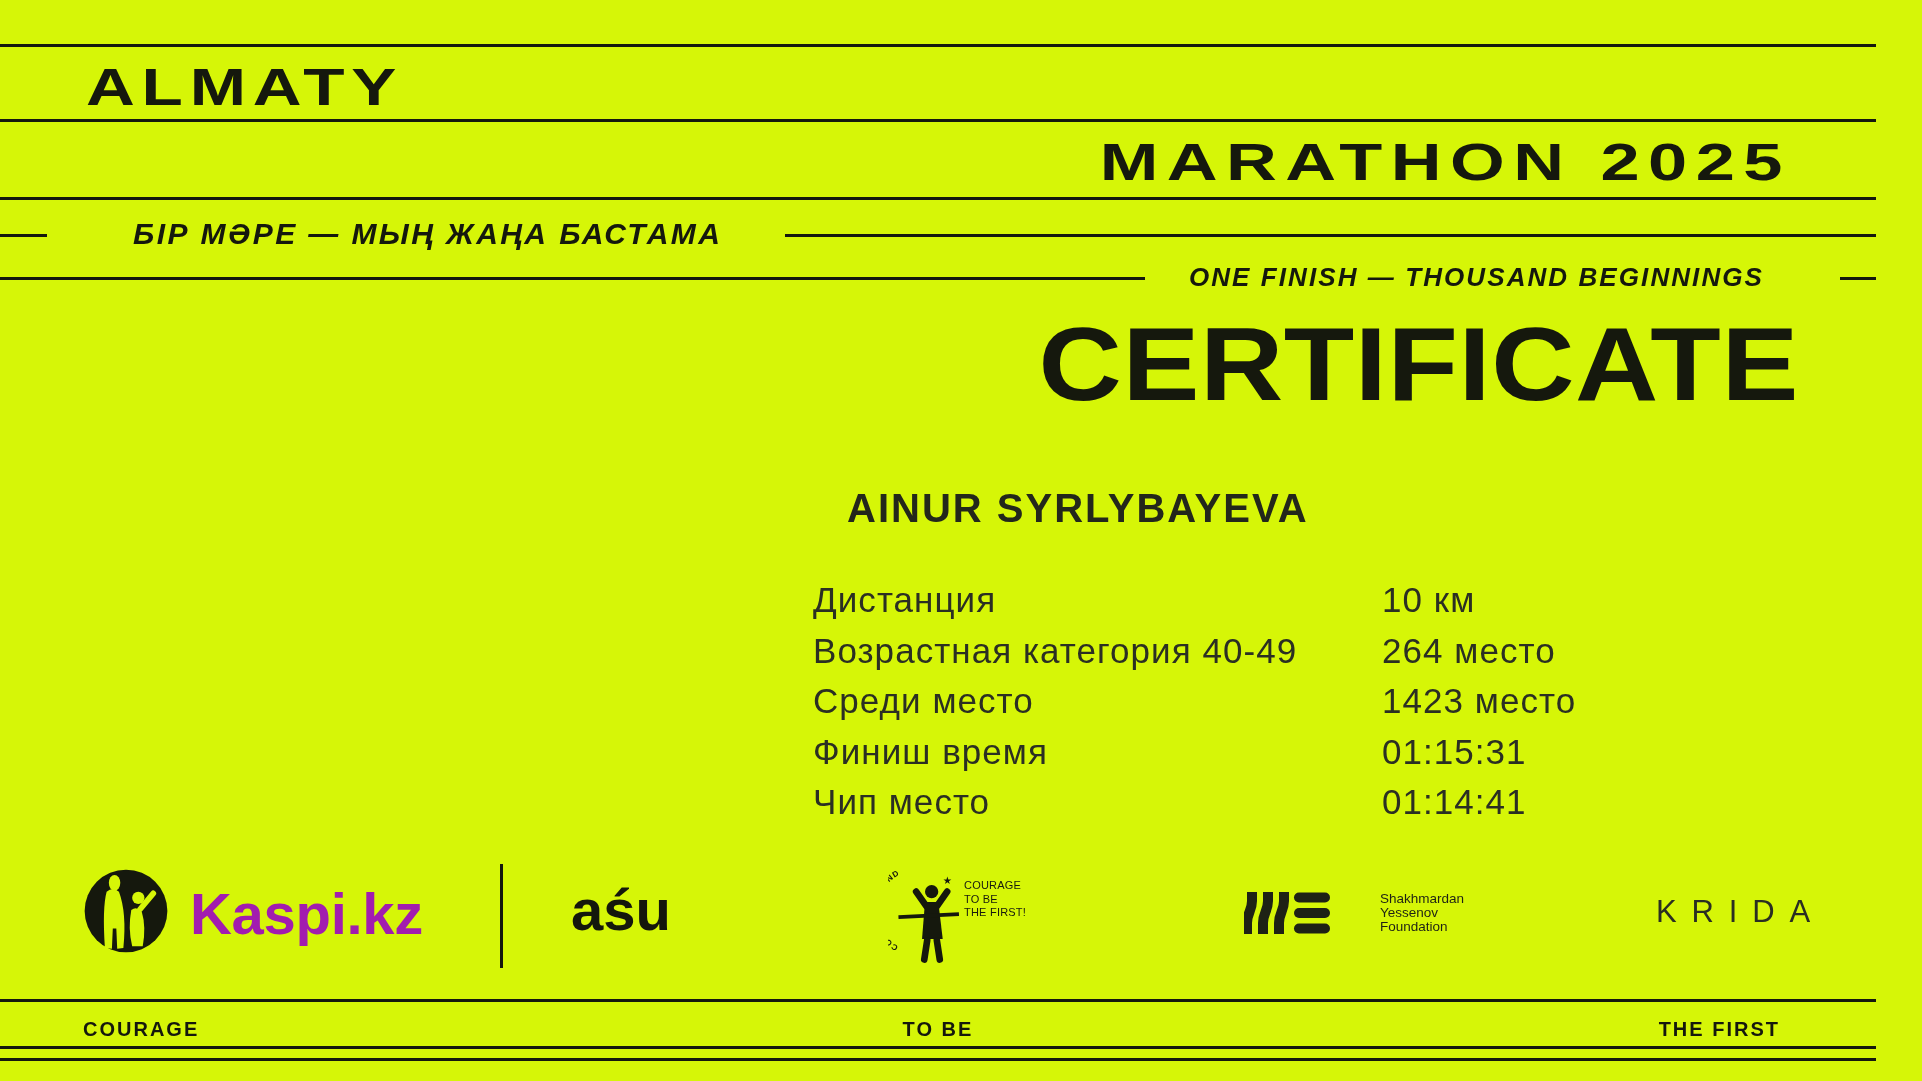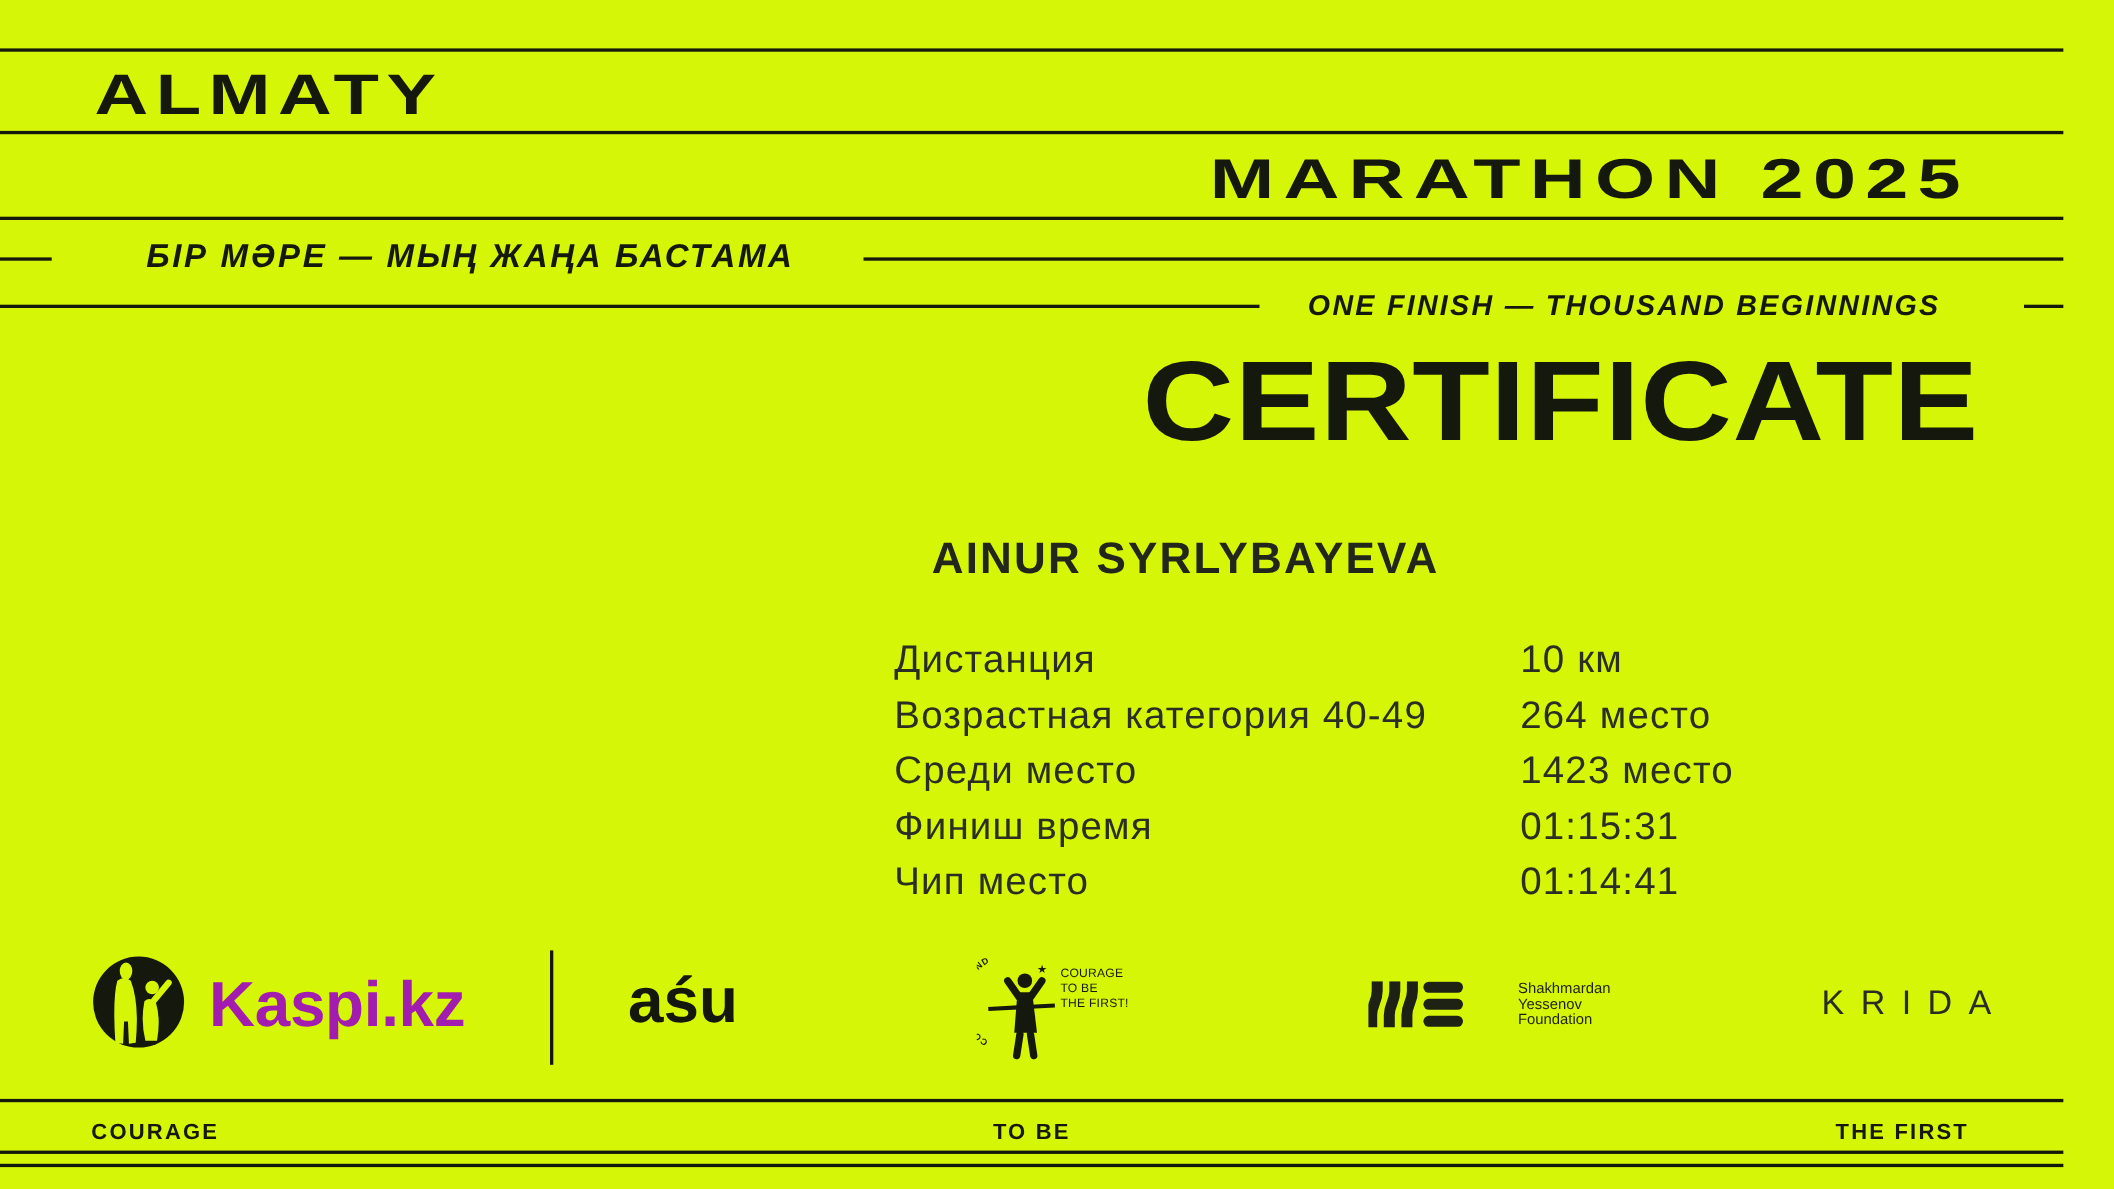--- a/index.html
+++ b/index.html
@@ -41,21 +41,21 @@
   .fund-text{position:absolute;left:964px;top:879px;font-size:11px;line-height:13.5px;letter-spacing:.02em;
              color:#171A0F;white-space:nowrap;}
   .yessenov-text{position:absolute;left:1342px;top:892px;font-size:13.5px;line-height:13.8px;
              color:#1E2215;white-space:nowrap;margin-left:38px;}
   .krida-word{position:absolute;left:1656px;top:894px;font-size:31px;letter-spacing:.48em;font-weight:400;
              color:#2A2E22;white-space:nowrap;}
 
   .foot-text{position:absolute;top:1018px;font-size:20px;font-weight:700;letter-spacing:.10em;color:var(--ink);white-space:nowrap;}
   .foot-left{left:83px;}
   .foot-center{left:50%;transform:translateX(-50%);}
-  .foot-right{right:86px;}
+  .foot-right{right:96px;}
 
   svg{position:absolute;display:block;}
 </style>
 </head>
 <body>
 
 <div class="stage">
 
   <div class="rule" style="top:44px;left:0;right:0;"></div>
   <div class="city">ALMATY</div>

